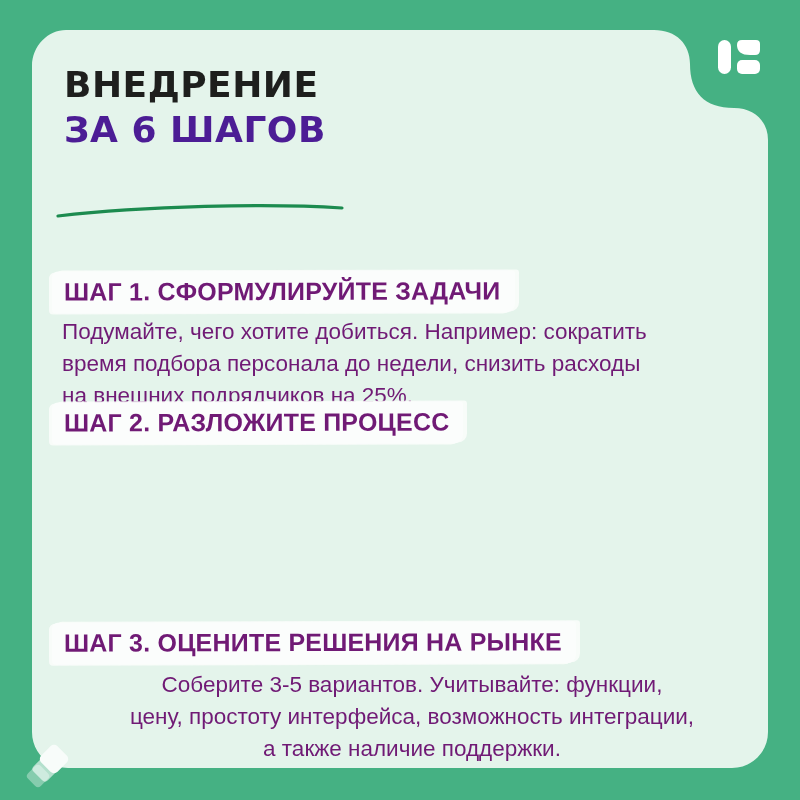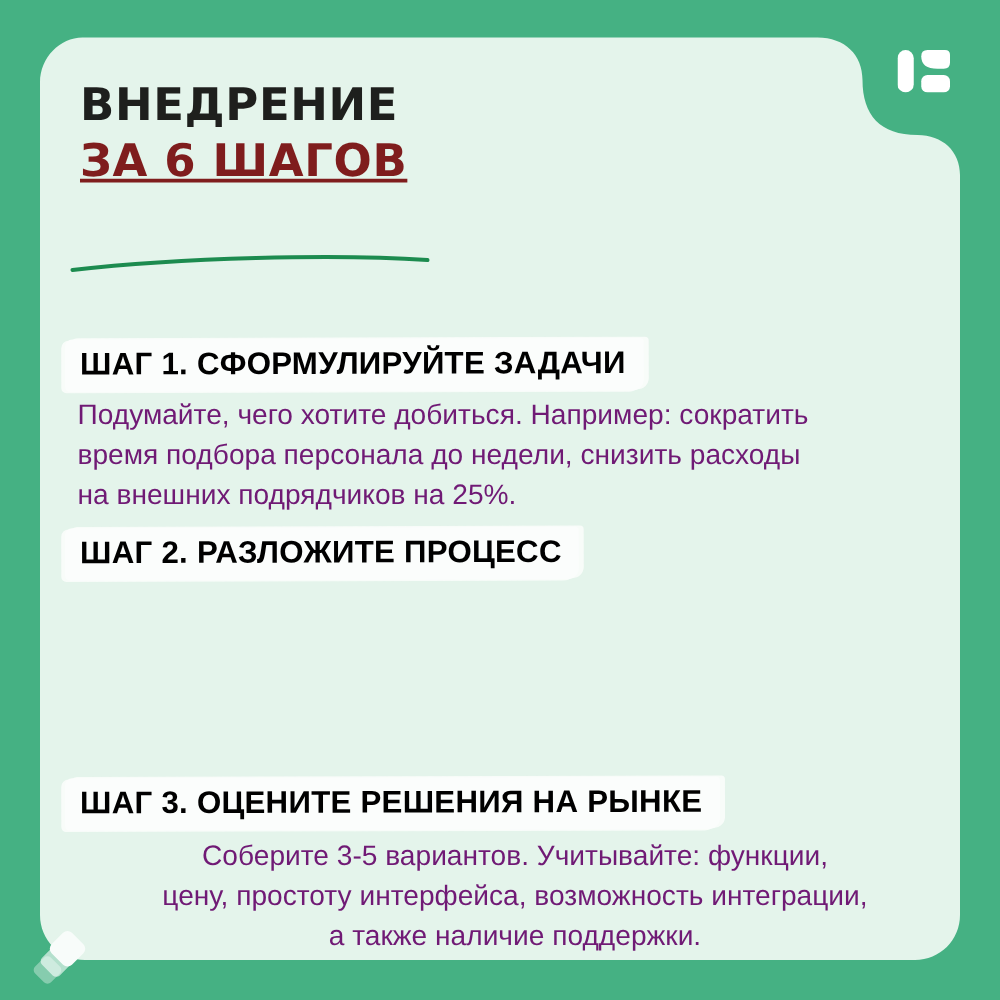--- a/index.html
+++ b/index.html
@@ -23,35 +23,35 @@
     position: absolute;
     left: 64px; top: 62px;
     font-family: "DejaVu Sans", sans-serif;
     font-weight: bold;
     font-size: 36px;
     line-height: 45px;
     letter-spacing: 0.5px;
     color: #1e1f1d;
   }
   .title .line { white-space: nowrap; }
-  .title .accent { color: #7f1d1d; text-decoration: underline; }
+  .title .accent { color: #4c1d95; }
 
   .swoosh {
     position: absolute;
     left: 54px; top: 199px;
     width: 292px; height: 22px;
   }
 
   .step-heading {
     position: absolute;
     left: 64px;
     font-size: 25px;
     font-weight: bold;
     letter-spacing: 0.2px;
-    color: #000000;
+    color: #701a75;
     white-space: nowrap;
   }
   .step-heading .hl {
     display: inline-block;
     background: #fbfdfc;
     padding: 6px 14px 7px 12px;
     margin-left: -12px;
     border-radius: 6px 3px 9px 4px;
     box-shadow: -3px 1px 0 rgba(251,253,252,0.85), 4px -1px 0 rgba(251,253,252,0.85);
     transform: rotate(-0.15deg);
@@ -65,21 +65,21 @@
     line-height: 32px;
     color: #701a75;
     white-space: pre-line;
   }
 
   .k-logo { position: absolute; left: 718px; top: 40px; width: 42px; height: 34px; }
   .diamond-logo { position: absolute; left: 14px; top: 730px; width: 62px; height: 62px; }
 
   .top-h1 { top: 250px; }
   .top-b1 { top: 293px; }
-  .top-h2 { top: 401px; }
+  .top-h2 { top: 381px; }
   .top-b2 { top: 446px; }
   .top-h3 { top: 601px; }
   .top-b3 { top: 646px; text-align: center; }
 </style>
 </head>
 <body>
 
 <div class="poster">
 
   <svg class="card-shape" viewBox="0 0 800 800" aria-hidden="true">

